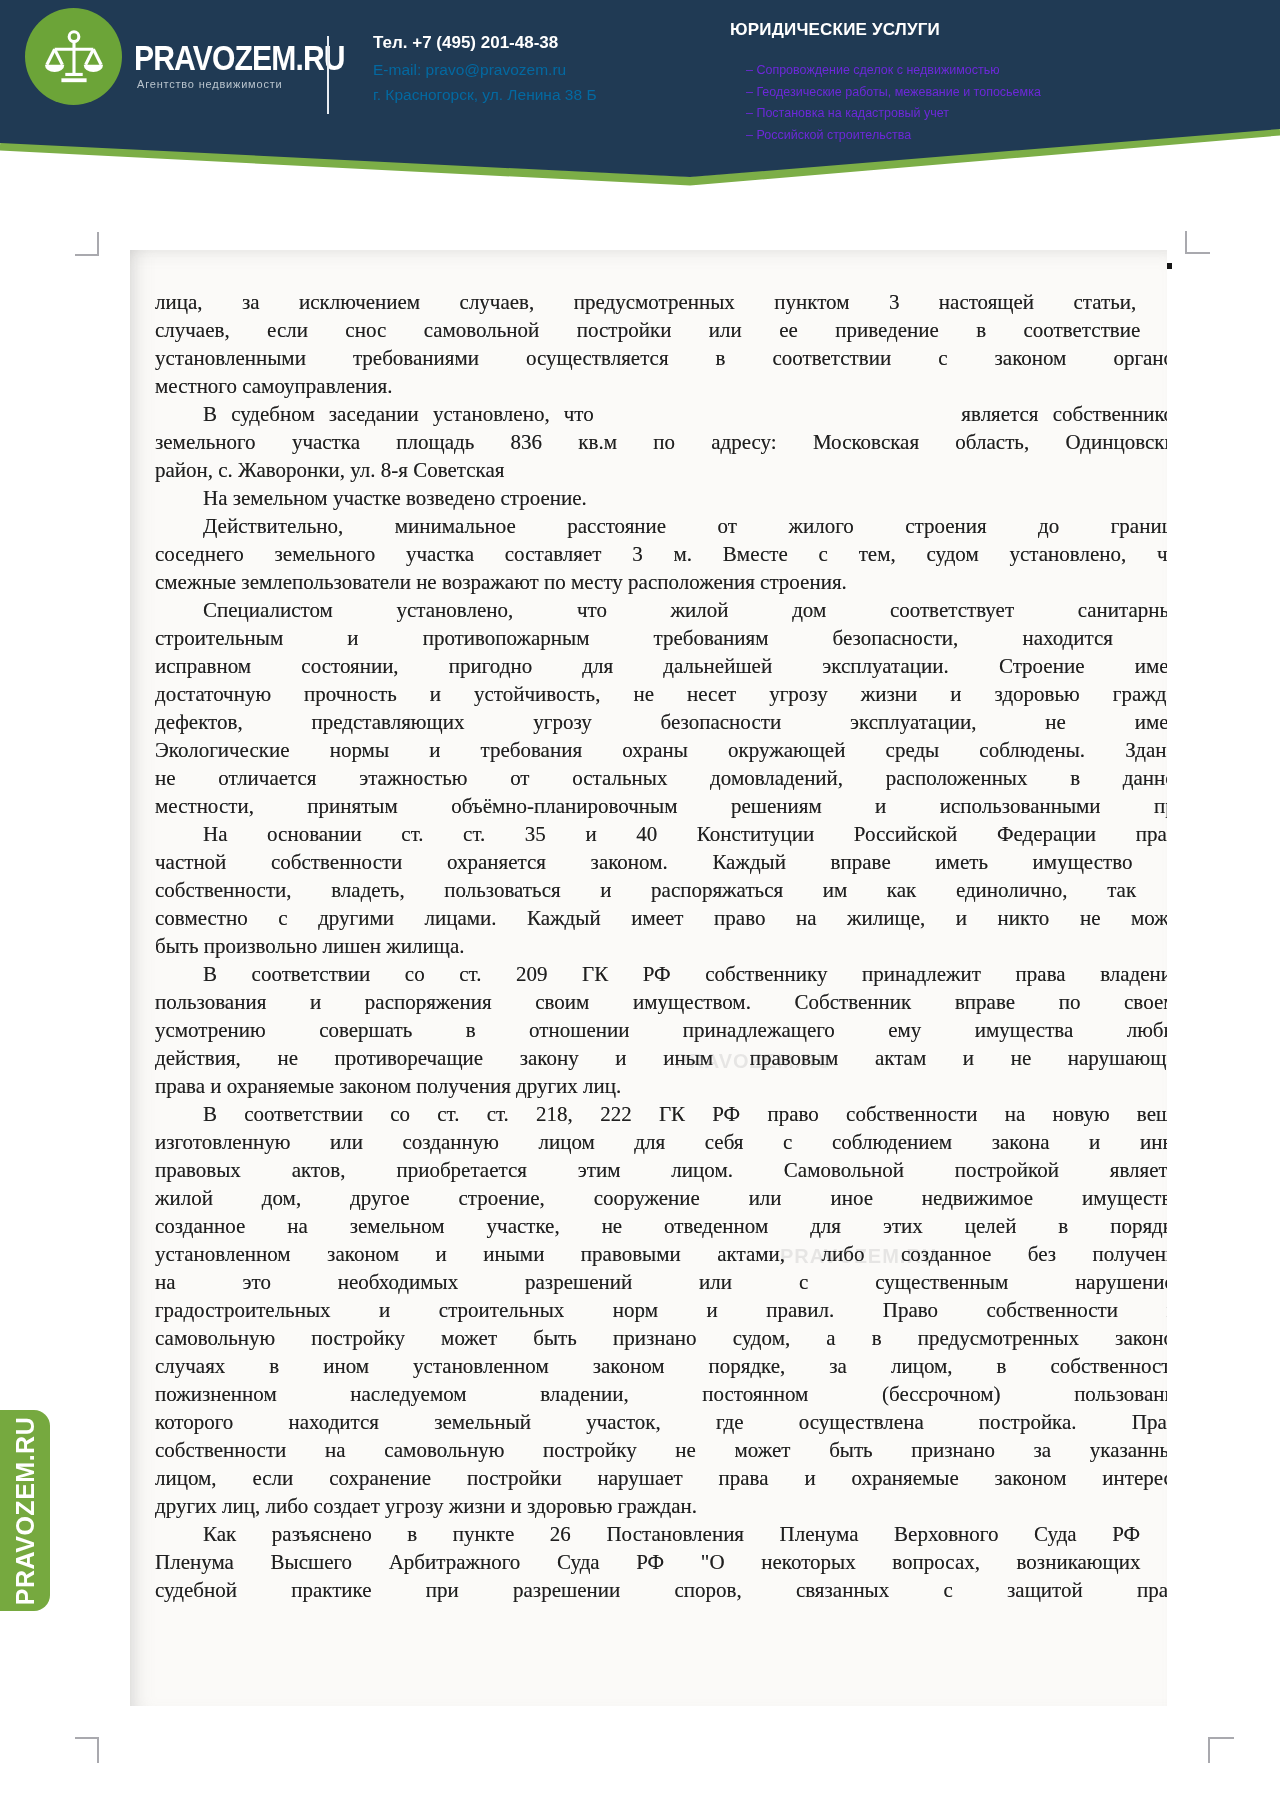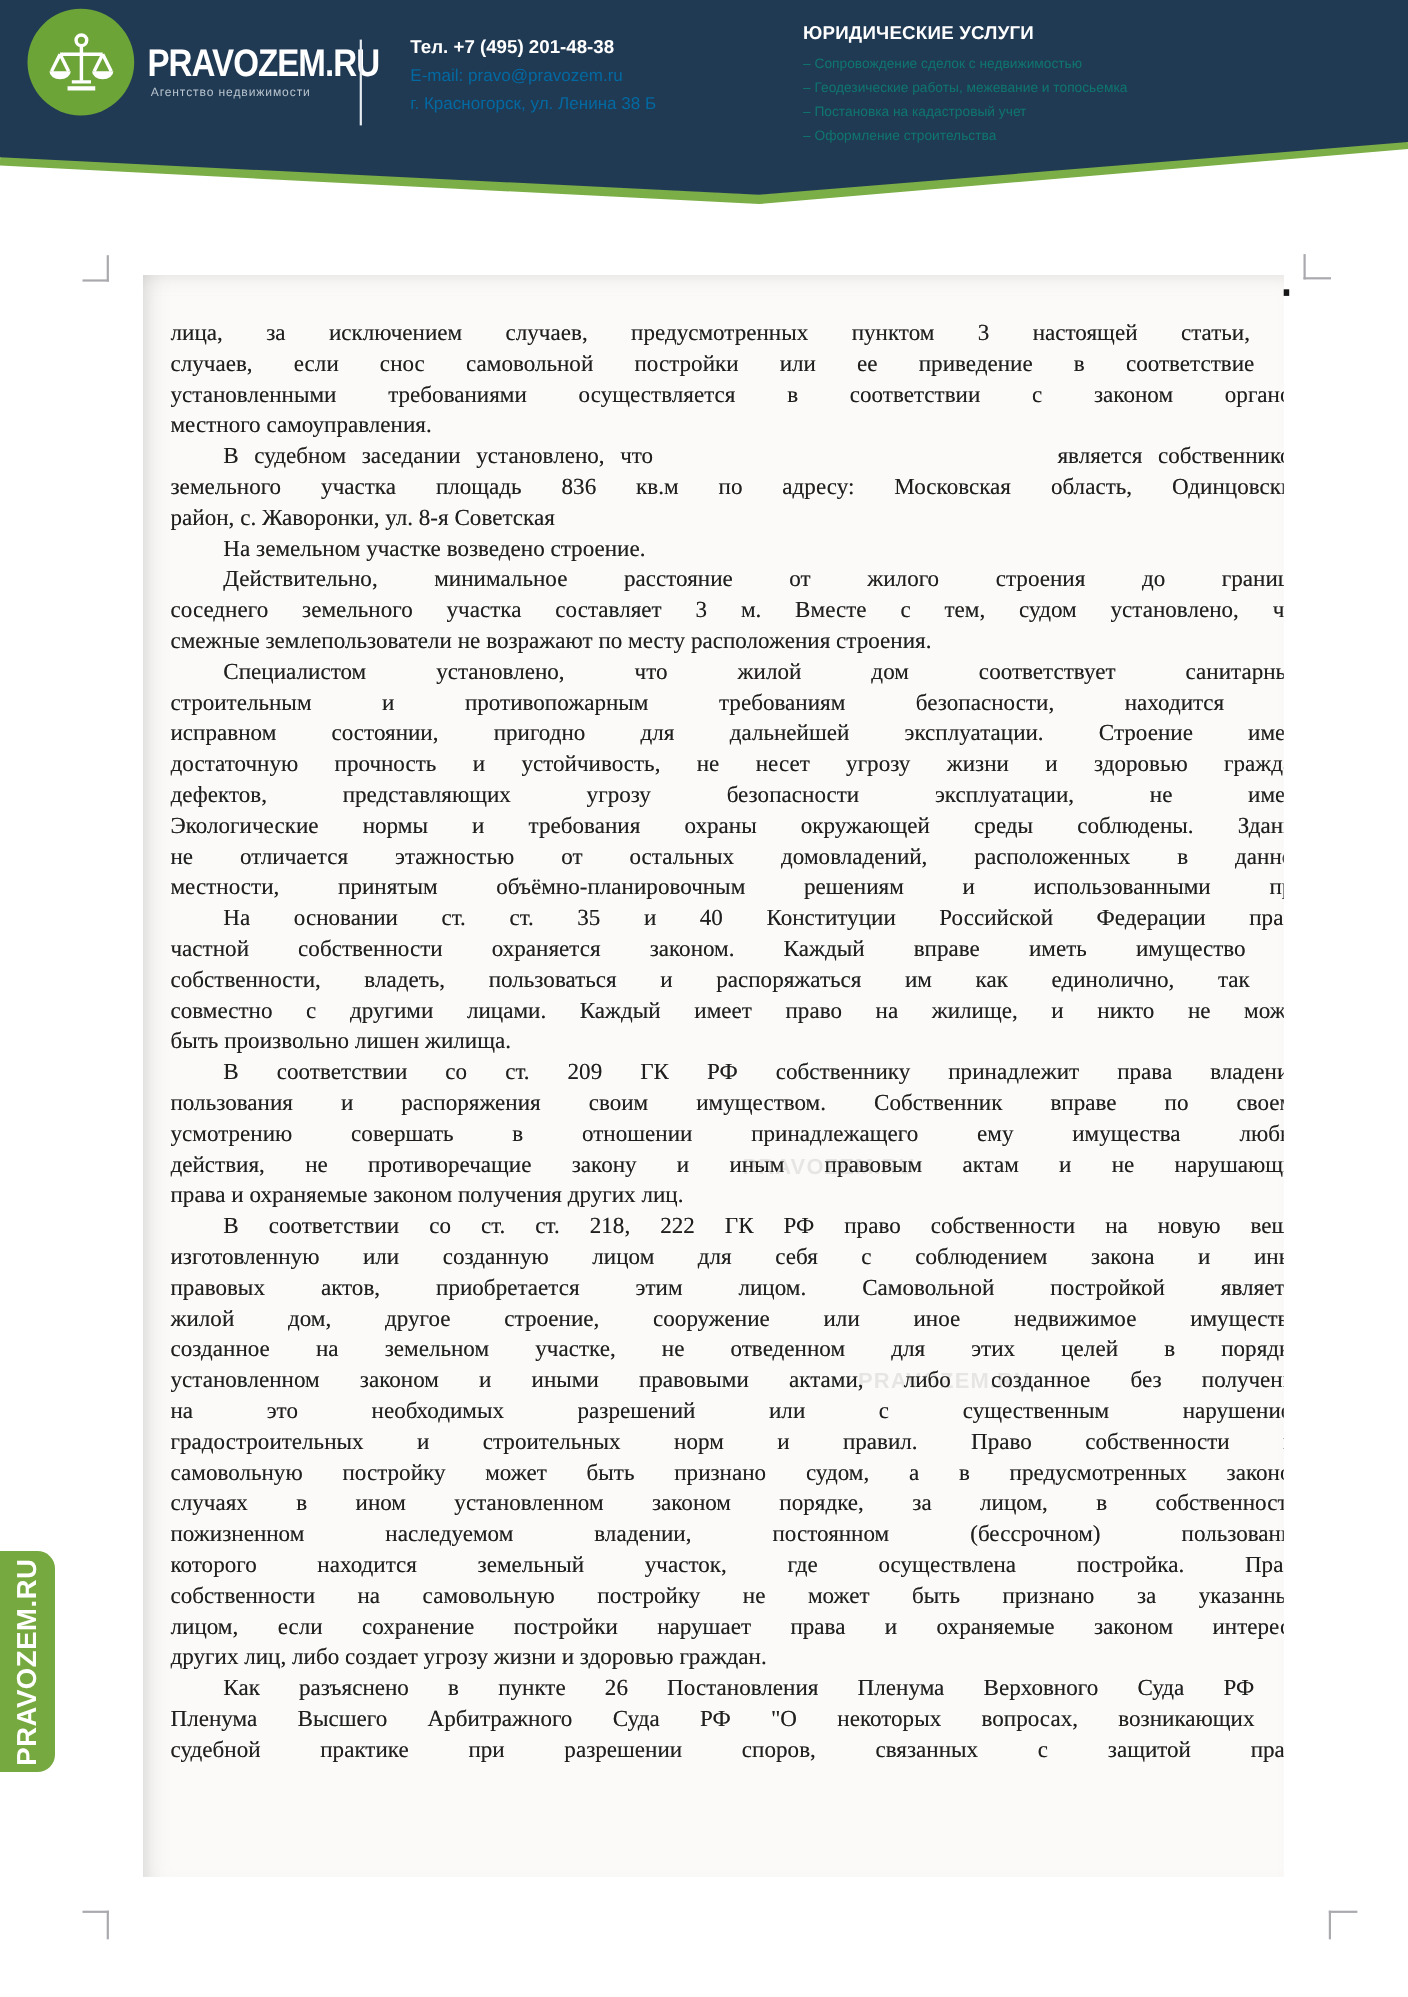--- a/index.html
+++ b/index.html
@@ -21,22 +21,22 @@
   }
   .brand-tagline{
     position:absolute;left:137px;top:78px;color:#b9c4cd;font-size:11px;
     letter-spacing:.8px;white-space:nowrap;
   }
   .header-divider{position:absolute;left:327px;top:36px;width:2px;height:78px;background:#e8edf2;}
   .contact{position:absolute;left:341px;top:33px;margin-left:32px;}
   .contact .phone{color:#ffffff;font-weight:bold;font-size:17px;margin-bottom:8px;white-space:nowrap;}
   .contact .email,.contact .address{color:#0369a1;font-size:15.5px;margin-bottom:7px;white-space:nowrap;}
   .services{position:absolute;left:730px;top:20px;width:320px;}
-  .services .svc-title{color:#ffffff;font-weight:bold;font-size:17px;letter-spacing:.2px;margin-bottom:8px;white-space:nowrap;}
-  .services .svc-item{color:#0f766e;font-size:12.5px;line-height:21.5px;white-space:nowrap;}
+  .services .svc-title{color:#ffffff;font-weight:bold;font-size:17px;letter-spacing:.2px;margin-bottom:20px;white-space:nowrap;}
+  .services .svc-item{color:#6d28d9;font-size:12.5px;line-height:21.5px;white-space:nowrap;margin-left:16px;}
   
   .cmark{position:absolute;}
   .cmark.tl{left:75px;top:232px;width:22px;height:22px;border-right:2px solid #a9a9ae;border-bottom:2px solid #a9a9ae;}
   .cmark.tr{left:1185px;top:231px;width:23px;height:21px;border-left:2px solid #a9a9ae;border-bottom:2px solid #a9a9ae;}
   .cmark.bl{left:75px;top:1737px;width:22px;height:24px;border-right:2px solid #a9a9ae;border-top:2px solid #a9a9ae;}
   .cmark.br{left:1208px;top:1737px;width:24px;height:24px;border-left:2px solid #a9a9ae;border-top:2px solid #a9a9ae;}
   .top-dash{position:absolute;left:1143px;top:263px;width:29px;height:6px;background:#161616;}
   
   .scan{
     position:absolute;left:130px;top:250px;width:1037px;height:1456px;overflow:hidden;
@@ -106,21 +106,21 @@
     <div class="email">E-mail: pravo@pravozem.ru</div>
     <div class="address">г. Красногорск, ул. Ленина 38 Б</div>
   </div>
 
   <div class="services">
     <div class="svc-title">ЮРИДИЧЕСКИЕ УСЛУГИ</div>
     <div>
         <div class="svc-item">– Сопровождение сделок с недвижимостью</div>
         <div class="svc-item">– Геодезические работы, межевание и топосьемка</div>
         <div class="svc-item">– Постановка на кадастровый учет</div>
-        <div class="svc-item">– Оформление строительства</div>
+        <div class="svc-item">– Российской строительства</div>
       </div>
   </div>
 </div>
 
 <div class="cmark tl"></div>
 <div class="cmark tr"></div>
 <div class="cmark bl"></div>
 <div class="cmark br"></div>
 <div class="top-dash"></div>
 

